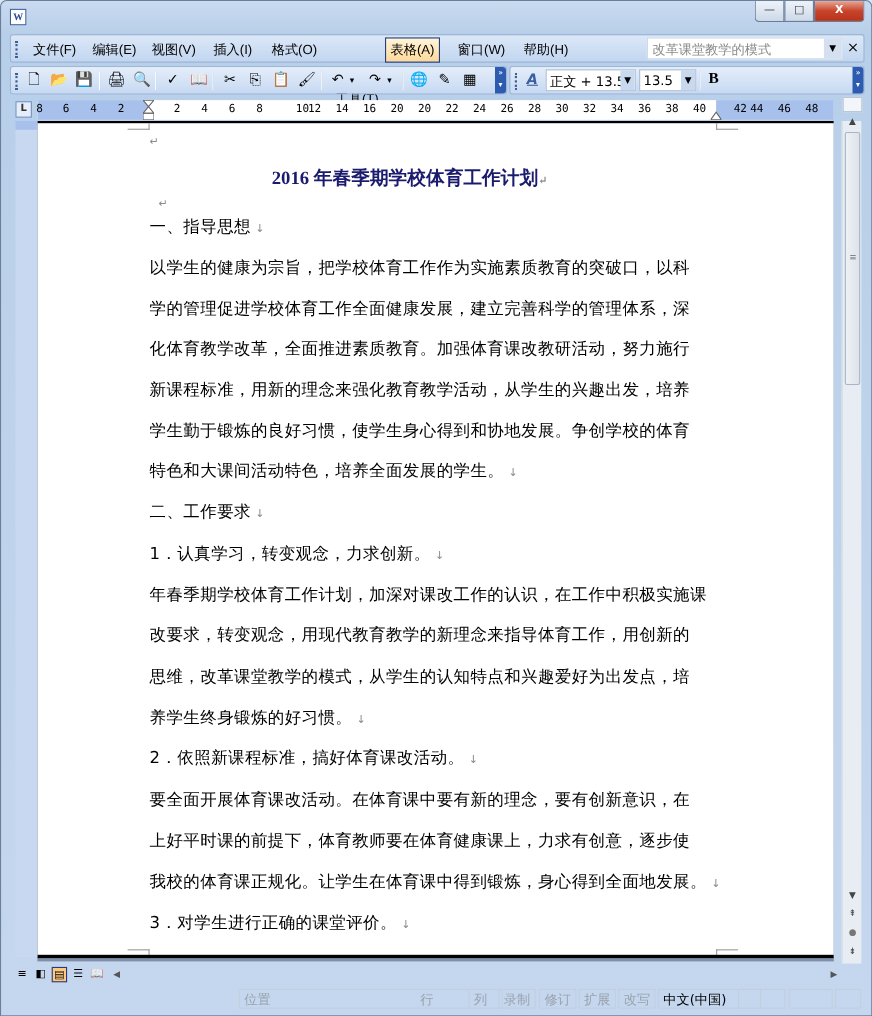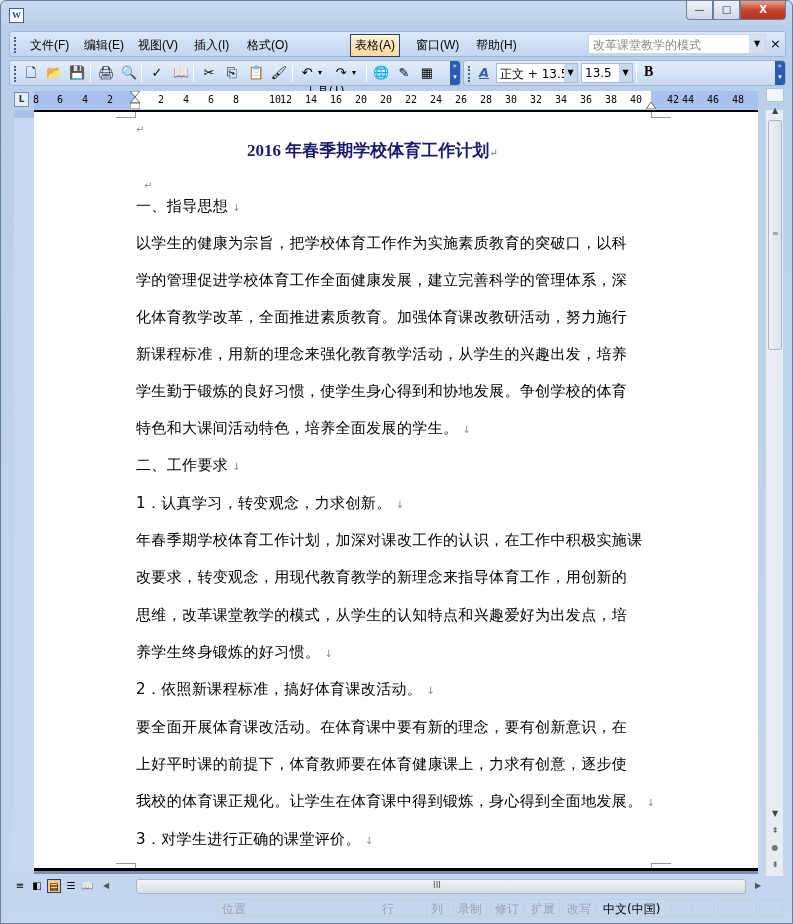--- a/index.html
+++ b/index.html
@@ -37,21 +37,21 @@
 .ruler .margin-r{position:absolute;left:617px;top:0;width:107px;height:18px;background:#a7c0ec;}
 .ruler .tick{position:absolute;top:3px;font-size:10px;font-family:"DejaVu Sans Mono",monospace;transform:translateX(-50%);}
 .indent-mark{position:absolute;left:96px;top:0;width:10px;height:18px;}
 .vruler{position:absolute;left:13px;top:109px;width:20px;height:760px;background:#c7d8f0;}
 .vruler .top{position:absolute;left:0;top:0;width:20px;height:8px;background:#a7c0ec;}
 .doc-area{position:absolute;left:33px;top:109px;width:724px;height:764px;background:#7f8ea8;overflow:hidden;}
 .page{position:absolute;left:0;top:0;width:724px;height:760px;background:#fff;border-top:2px solid #000;border-left:0;}
 .page-bottom-line{position:absolute;left:0;top:758px;width:724px;height:3px;background:#000;}
 .corner-mark{position:absolute;width:20px;height:6px;border:1px solid #999;border-top:none;}
 .ret{color:#8a8a8a;font-size:10px;}
-.doc-title{position:absolute;left:213px;top:27px;font-family:"Liberation Serif","DejaVu Serif",serif;font-size:17px;font-weight:bold;color:#1a1a6e;text-align:center;}
+.doc-title{position:absolute;left:213px;top:38px;font-family:"Liberation Serif","DejaVu Serif",serif;font-size:17px;font-weight:bold;color:#1a1a6e;text-align:center;}
 .para{position:absolute;left:102px;font-size:15px;line-height:37.5px;color:#000;font-family:"DejaVu Sans","Liberation Sans",sans-serif;letter-spacing:0.35px;white-space:nowrap;}
 .vscroll{position:absolute;left:764px;top:109px;width:18px;height:766px;background:#e8edf3;border-left:1px solid #cdd7e3;}
 .vs-top{position:absolute;left:0;top:-22px;width:18px;height:14px;border:1px solid #b5c2d2;background:#f2f5f9;}
 .vs-arrow{position:absolute;left:0;width:18px;height:14px;font-size:8px;text-align:center;line-height:14px;color:#444;}
 .vs-thumb{position:absolute;left:2px;top:10px;width:14px;height:230px;background:linear-gradient(90deg,#eef1f5,#dde3ea);border:1px solid #a9b5c4;border-radius:2px;}
 .vs-grip{position:absolute;left:3px;top:108px;font-size:8px;color:#666;}
 .bottom-bar{position:absolute;left:8px;top:877px;width:777px;height:18px;}
 .view-btn{position:absolute;top:1px;width:14px;height:14px;font-size:10px;text-align:center;line-height:14px;}
 .view-btn.active{background:#fdc880;border:1px solid #1f3b8a;}
 .hscroll{position:absolute;left:127px;top:1px;width:610px;height:15px;background:linear-gradient(#f1f3f5,#d7dde4);border:1px solid #a9b5c4;border-radius:3px;}
@@ -239,23 +239,20 @@
 
   <div class="bottom-bar">
     <div id="view-buttons">
         <div class="view-btn" style="left: 4px;">≡</div>
         <div class="view-btn" style="left: 21px;">◧</div>
         <div class="view-btn active" style="left: 38px;">▤</div>
         <div class="view-btn" style="left: 55px;">☰</div>
         <div class="view-btn" style="left: 72px;">📖</div>
       </div>
     <div class="view-btn" style="left:90px;font-size:8px;color:#555;">◀</div>
-    <div class="hscroll">
-      <div class="hs-grip">III</div>
-    </div>
     <div class="view-btn" style="left:742px;font-size:8px;color:#555;">▶</div>
   </div>
 
   <div class="status">
     <div class="scell dim" style="left:208px;width:210px;">
       <span>位置</span>
       <span style="position:absolute;left:164px;">行</span>
     </div>
     <div class="scell dim" style="left:418px;width:30px;border-left:none;">列</div>
     <div class="scell dim" style="left:444px;width:34px;">录制</div>

